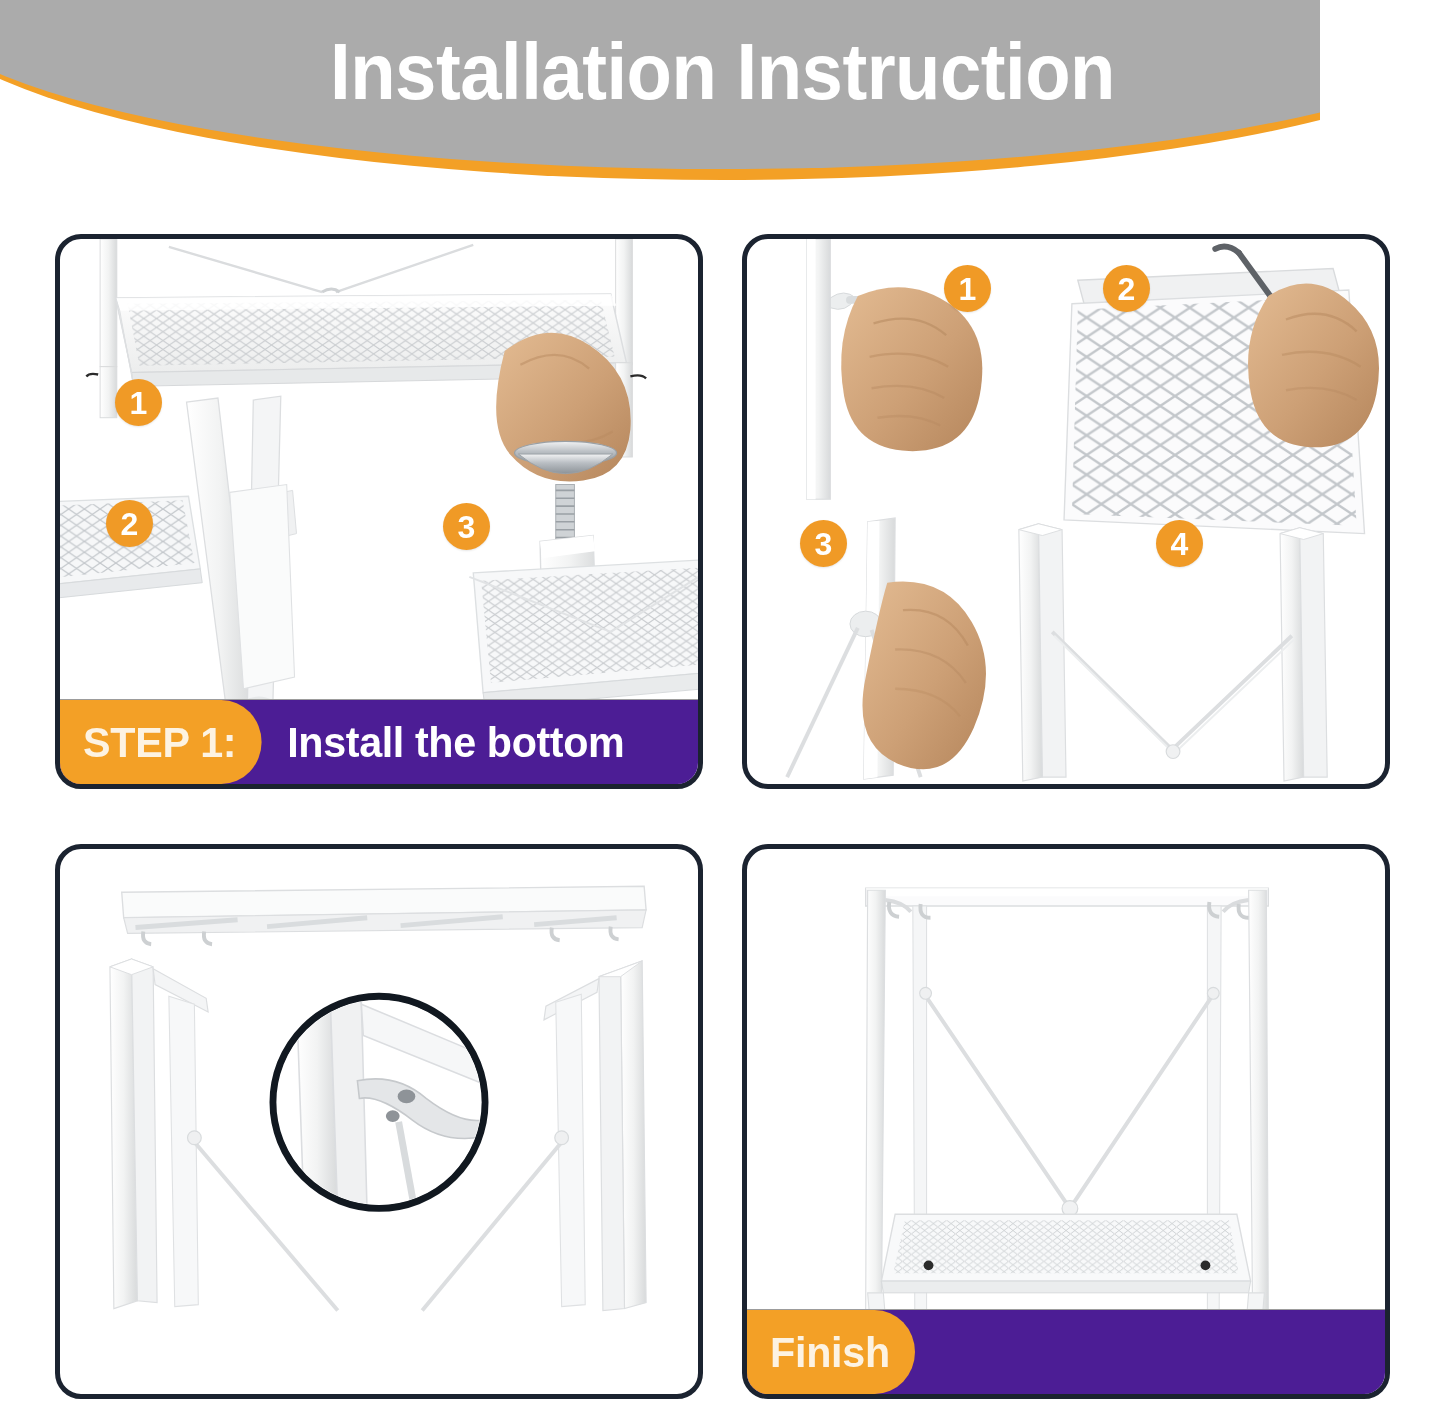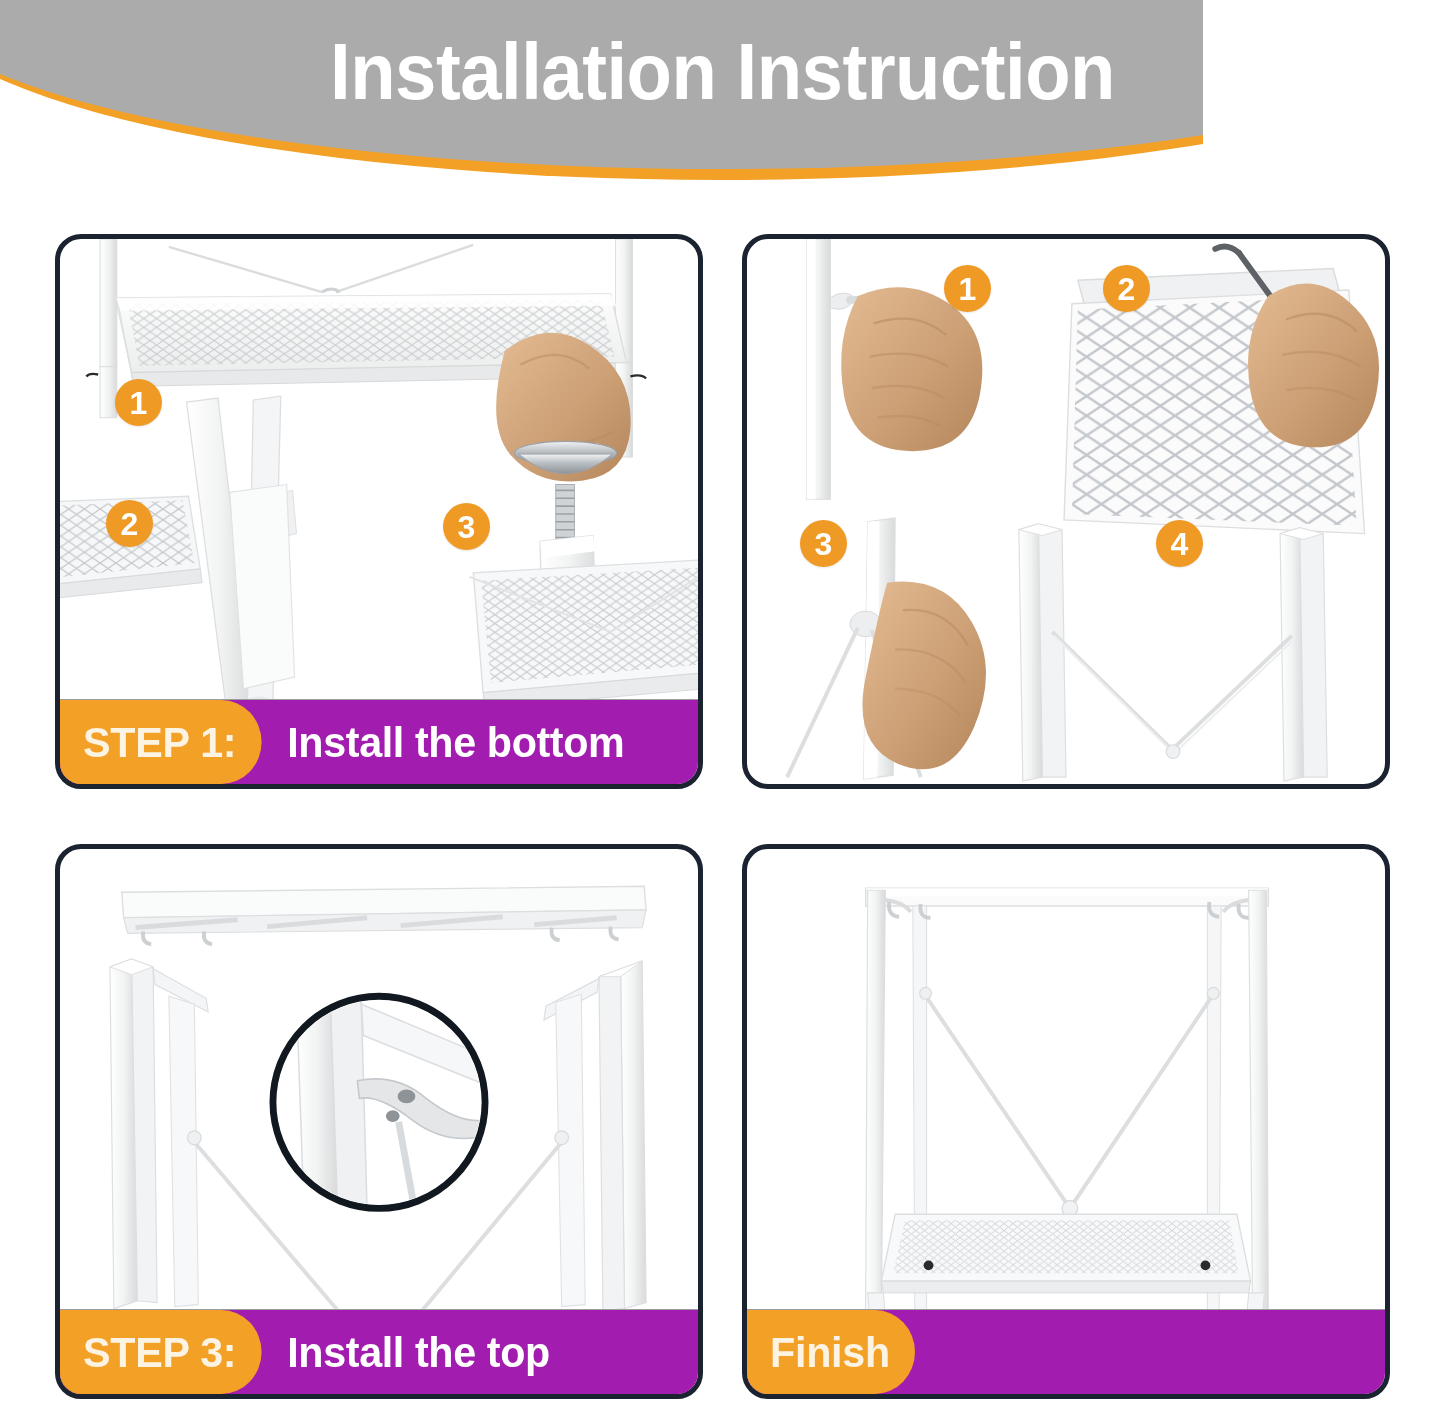--- a/index.html
+++ b/index.html
@@ -12,21 +12,21 @@
     height: 1406px;
     font-family: "Liberation Sans", sans-serif;
     overflow: hidden;
     position: relative;
   }
 
   
   .header {
     position: absolute;
     left: 0; top: 0;
-    width: 1203px;
+    width: 1320px;
     height: 185px;
     overflow: hidden;
   }
   .header-shape {
     position: absolute;
     left: -90px;
     top: -310px;
     width: 1625px;
     height: 490px;
     background: #ababab;
@@ -79,21 +79,21 @@
     height: 100%;
   }
 
   
   .caption {
     position: absolute;
     left: 0;
     bottom: 0;
     width: 100%;
     height: 84px;
-    background: #a21caf;
+    background: #4c1d95;
     border-top: 1px solid #9c9c9c;
     display: flex;
     align-items: stretch;
   }
   .caption-pill {
     background: #f3a026;
     color: #fdf3e2;
     font-size: 43px;
     font-weight: bold;
     display: flex;
@@ -395,24 +395,20 @@
 
           <path d="M302 236 q40 -8 70 18 q34 26 58 22 l4 16 q-42 10 -76 -16 q-34 -26 -54 -22 z" fill="#e4e6e8" stroke="#c6c9cc" stroke-width="1.6"></path>
           <ellipse cx="352" cy="252" rx="9" ry="7" fill="#8e9398"></ellipse>
           <ellipse cx="338" cy="272" rx="7" ry="6" fill="#8e9398"></ellipse>
 
           <path d="M344 278 L370 420" fill="none" stroke="#d8dbdd" stroke-width="7"></path>
         </g>
       </g>
     </svg>
 
-    <div class="caption">
-      <div class="caption-pill">STEP 3:</div>
-      <div class="caption-text">Install the top</div>
-    </div>
   </div>
 
   <div class="panel p4">
     <svg class="panel-art" viewBox="0 0 648 555">
       <defs>
         <pattern id="meshFin" width="9" height="7" patternUnits="userSpaceOnUse">
           <path d="M0 3.5 L4.5 0 L9 3.5 L4.5 7 Z" fill="none" stroke="#cacdd0" stroke-width="0.9"></path>
         </pattern>
       </defs>
 

